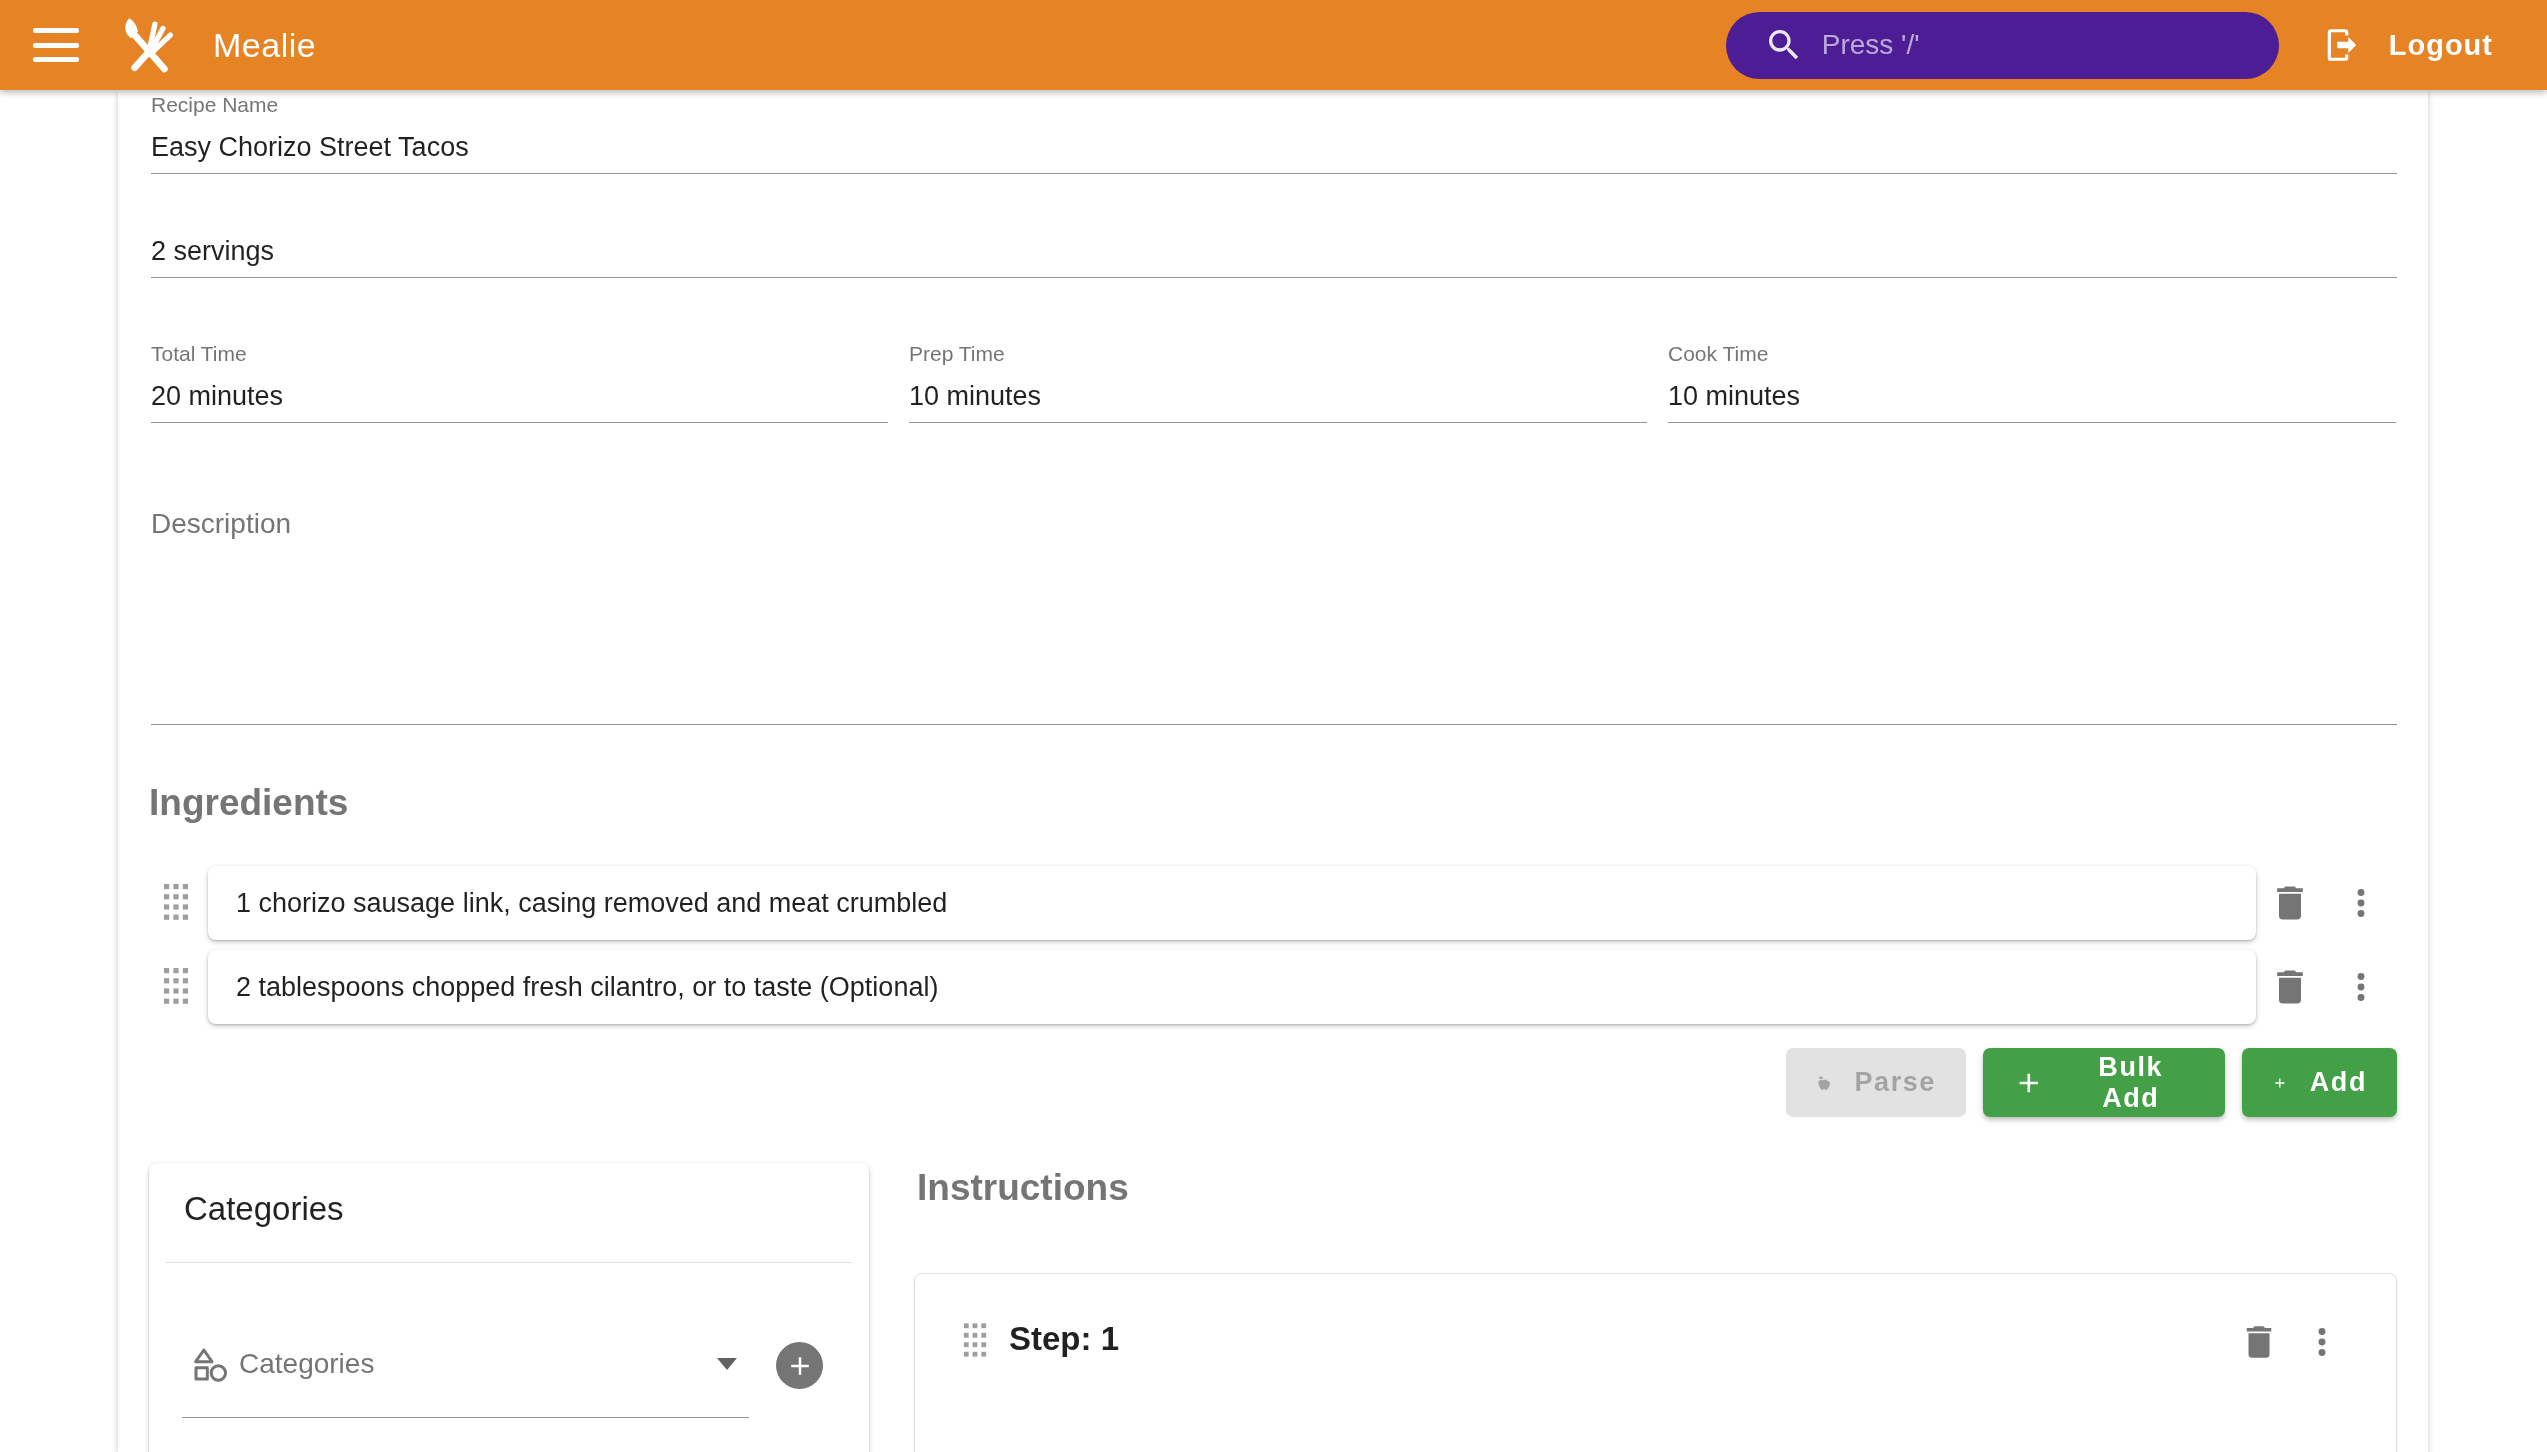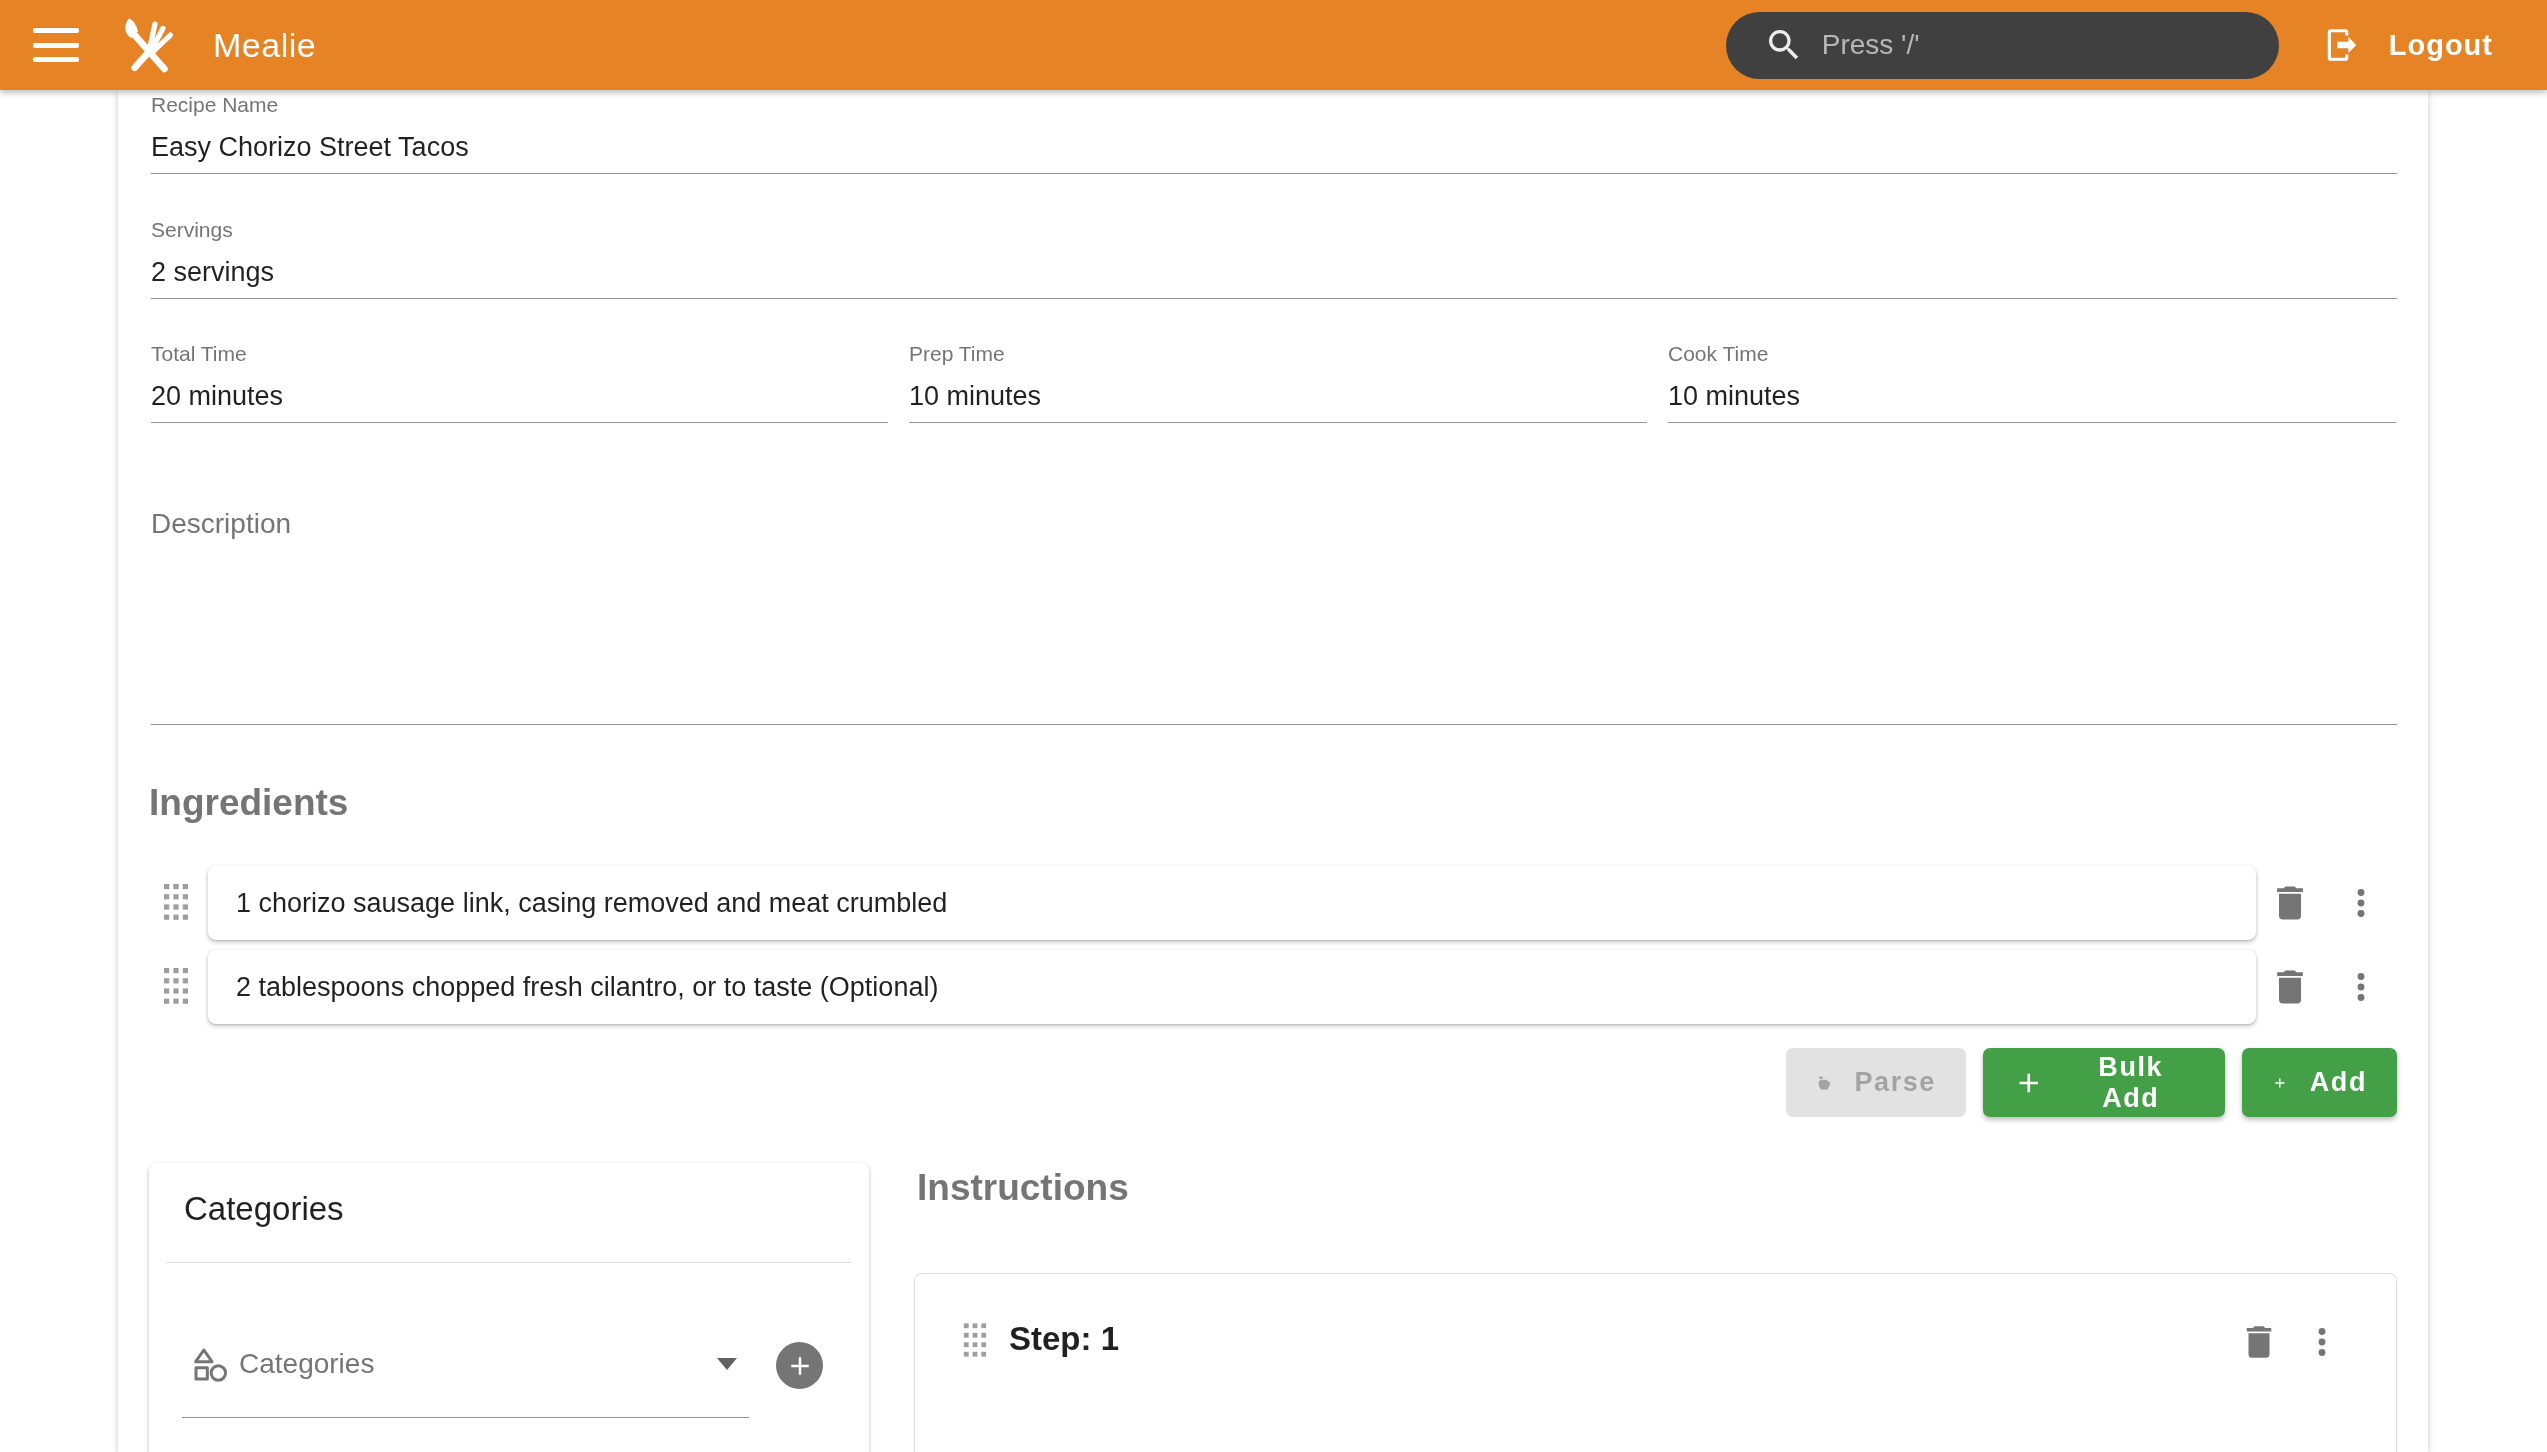--- a/index.html
+++ b/index.html
@@ -10,21 +10,21 @@
   
   .app-bar { position: absolute; left: 0; top: 0; width: 2547px; height: 90px;
     background: #E58325; box-shadow: 0 3px 6px rgba(0,0,0,0.25); z-index: 10;
     display: flex; align-items: center; }
   .menu-btn { width: 46px; height: 34px; margin-left: 33px; display: flex; flex-direction: column;
     justify-content: space-between; cursor: pointer; background: none; border: none; }
   .menu-btn span { display: block; height: 5px; width: 100%; background: #fff; border-radius: 2px; }
   .logo-svg { width: 64px; height: 64px; margin-left: 38px; }
   .app-title { color: #fff; font-size: 34px; font-weight: 500; margin-left: 32px; letter-spacing: 0.5px; }
   .bar-spacer { flex: 1; }
-  .search-field { position: relative; width: 553px; height: 67px; background: #404040;
+  .search-field { position: relative; width: 553px; height: 67px; background: #4c1d95;
     border-radius: 34px; display: flex; align-items: center; padding: 4px 24px; }
   .search-field svg { width: 40px; height: 40px; flex: none; margin-left: 14px; }
   .search-field input { background: transparent; border: none; outline: none; color: #fff;
     font-size: 28px; margin-left: 18px; width: 378px; font-family: "Liberation Sans", sans-serif; }
   .search-field input::placeholder { color: rgba(255,255,255,0.62); }
   .logout-btn { display: flex; align-items: center; background: none; border: none; cursor: pointer;
     margin-left: 32px; margin-right: 42px; height: 70px; padding: 0 12px; }
   .logout-btn svg { width: 38px; height: 38px; }
   .logout-label { color: #fff; font-size: 29px; font-weight: 700; margin-left: 28px; letter-spacing: 1px; }
 
@@ -155,21 +155,20 @@
 
 <main class="page-card">
 
   <div class="tfield f-name">
     <div class="flabel">Recipe Name</div>
     <input type="text" value="Easy Chorizo Street Tacos" style="">
     <div class="underline"></div>
   </div>
 
   <div class="tfield f-servings">
-    <div class="flabel">Servings</div>
     <input type="text" value="2 servings" style="">
     <div class="underline"></div>
   </div>
 
   <div class="times-row">
     <div class="tfield">
       <div class="flabel">Total Time</div>
       <input type="text" value="20 minutes" style="">
       <div class="underline"></div>
     </div>

